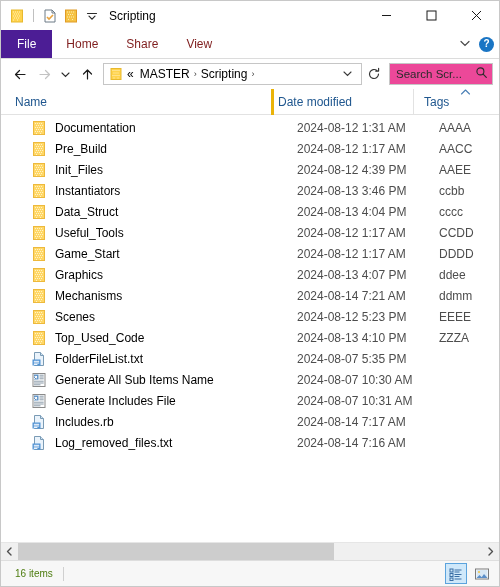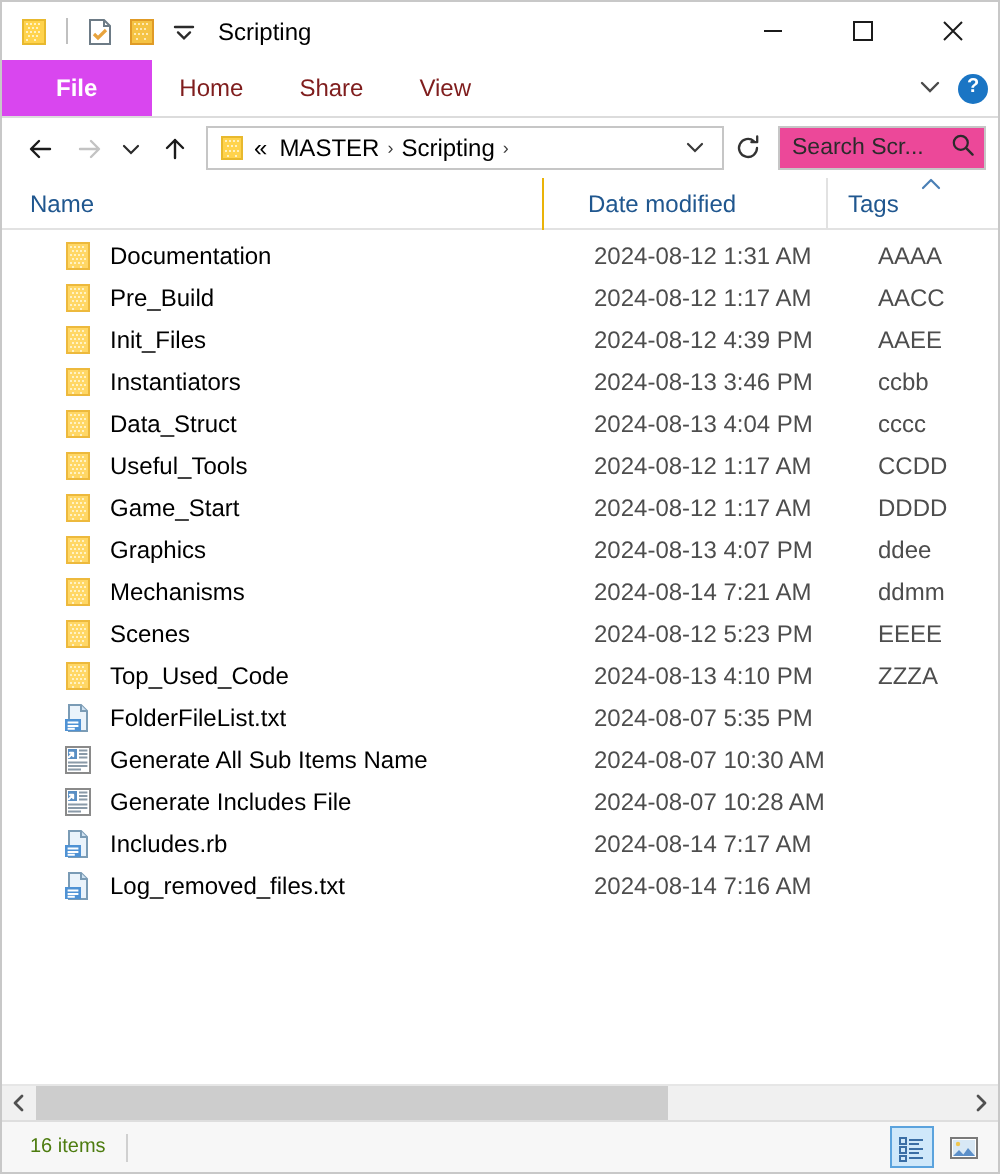--- a/index.html
+++ b/index.html
@@ -87,24 +87,24 @@
     align-items: center;
     justify-content: center;
     padding: 0 14px;
     font-size: 12px;
     color: #7f1d1d;
     height: 28px;
     box-sizing: border-box;
     white-space: nowrap;
   }
   .rtab.file {
-    background: #d946ef;
+    background: #4c1d95;
     color: #ffffff;
-    font-weight: bold;
-    padding: 0 27px;
+    font-weight: normal;
+    padding: 0 16px;
   }
   .ribbon-right {
     position: absolute;
     right: 5px;
     top: 0;
     height: 28px;
     display: flex;
     align-items: center;
     gap: 8px;
   }
@@ -215,21 +215,21 @@
   .colhead {
     font-size: 12px;
     color: #20578f;
     position: relative;
     height: 26px;
     display: flex;
     align-items: center;
     box-sizing: border-box;
   }
   .colhead.name { width: 256px; }
-  .colhead.date { width: 142px; padding-left: 22px; border-left: 1px solid #eab308; }
+  .colhead.date { width: 142px; padding-left: 4px; border-left: 3px solid #eab308; }
   .colhead.tags { width: 70px; padding-left: 10px; border-left: 1px solid #e2e2e2; }
   .sort-chevron {
     position: absolute;
     left: 46px;
     top: -1px;
     font-size: 9px;
     color: #4a7fb5;
   }
 
   
@@ -991,21 +991,21 @@
           <span style="display: flex;">
             <svg class="ico" viewBox="0 0 16 16">
               <rect x="2" y="1.5" width="12" height="13" fill="#ffffff" stroke="#8a8a8a" stroke-width="1"></rect>
               <rect x="3" y="2.5" width="4.5" height="5" fill="#5a8fc4"></rect>
               <path d="M8.5 3.2h4.2M8.5 5h4.2M8.5 6.8h4.2M3 9.2h9.7M3 11h9.7M3 12.8h6.5" stroke="#8a9aa8" stroke-width="1"></path>
               <path d="M3.4 6.6l2.2-2.2M5.6 4.4h-1.7M5.6 4.4v1.7" stroke="#ffffff" stroke-width="1" fill="none" stroke-linecap="round"></path>
             </svg>
           </span>
           <span>Generate Includes File</span>
         </div>
-        <div class="cell-date">2024-08-07 10:28 AM</div>
+        <div class="cell-date">2024-08-07 10:31 AM</div>
         <div class="cell-tags"></div>
       </div>
       <div class="row">
         <div class="cell-name">
           <span style="display: flex;">
             <svg class="ico" viewBox="0 0 16 16">
               <path d="M3.5 1.5h6l3 3v10h-9z" fill="#eaf3fb" stroke="#7a9bb5" stroke-width="1"></path>
               <path d="M9.5 1.5v3h3" fill="#cfe2f2" stroke="#7a9bb5" stroke-width="1"></path>
               <path d="M1.5 8.5h8v6h-8z" fill="#4f92d4"></path>
               <path d="M2.8 10.3h5.4M2.8 12h5.4M2.8 13.4h3.6" stroke="#ffffff" stroke-width="1"></path>

